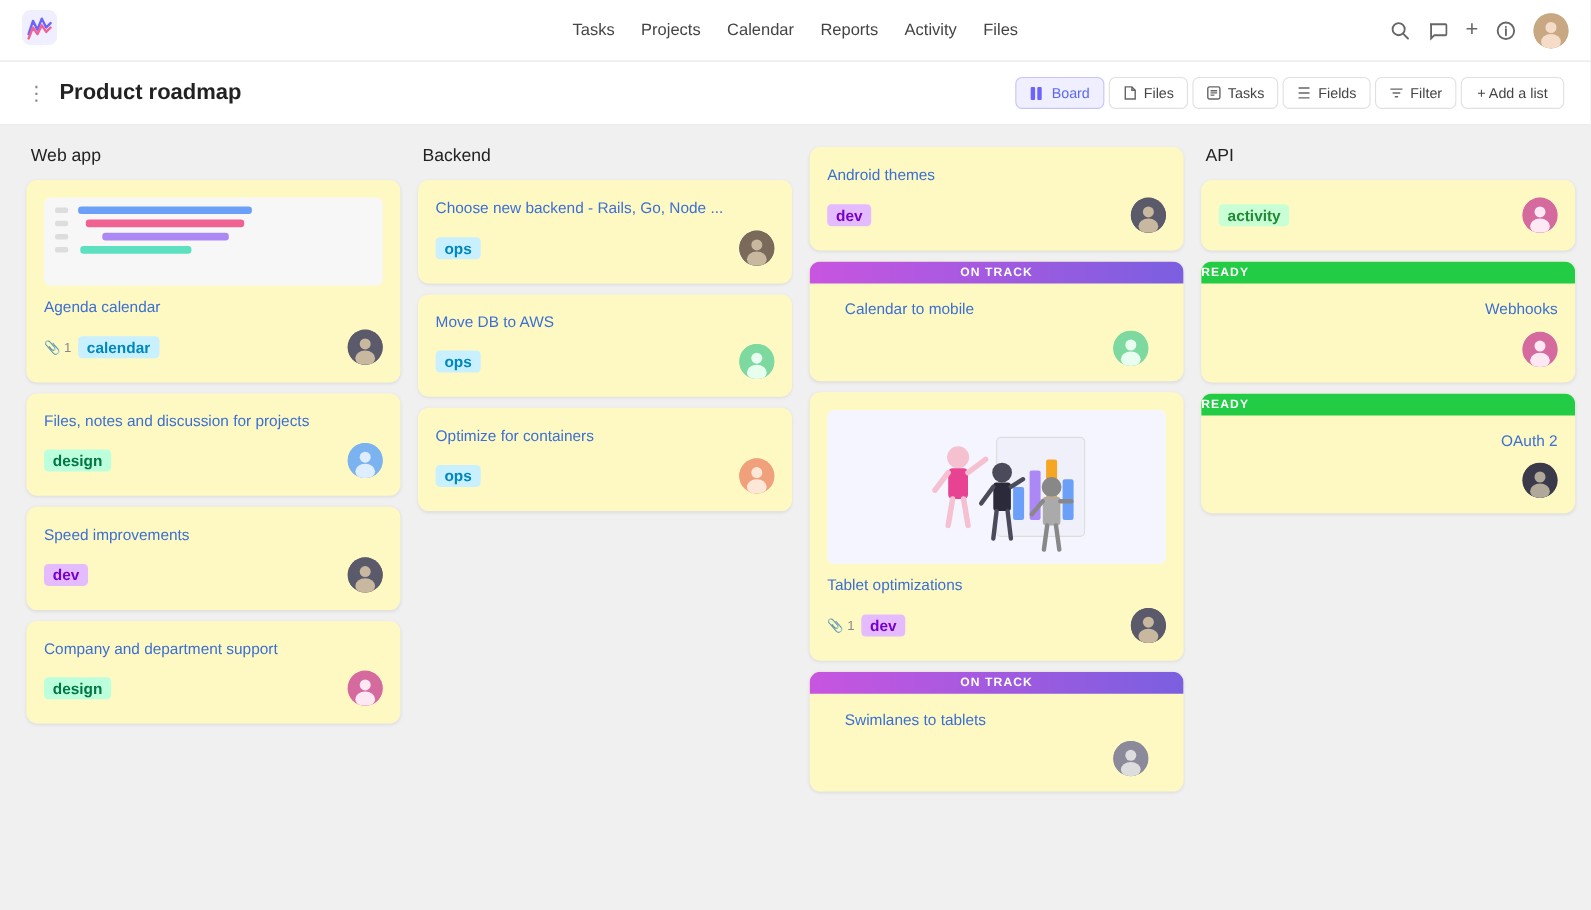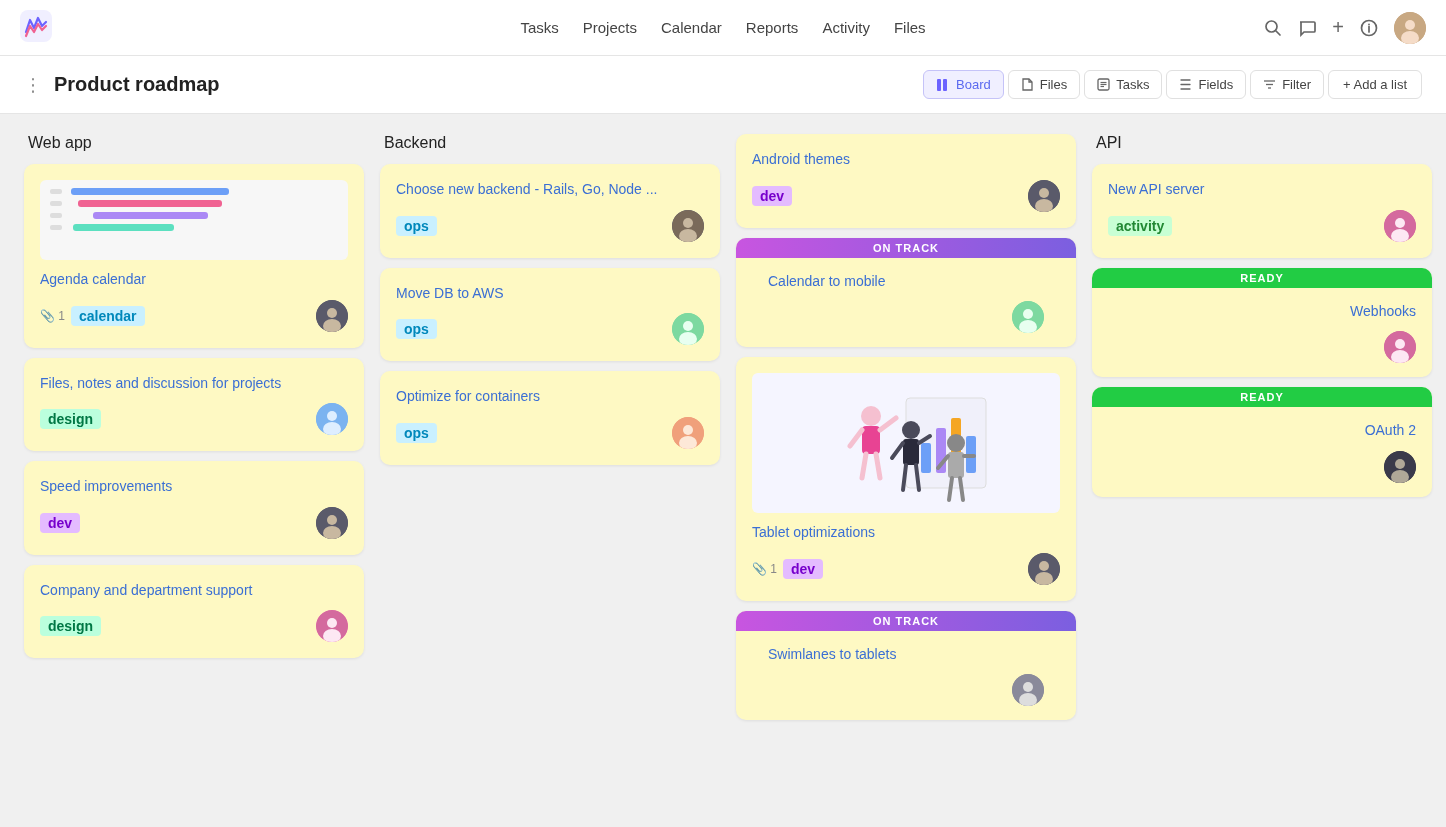--- a/index.html
+++ b/index.html
@@ -227,21 +227,20 @@
       color: #fff;
       border-radius: 4px 4px 0 0;
     }
 
     
     .ready-banner {
       background: #22cc44;
       color: #fff;
       font-size: 11px;
       font-weight: 700;
-      text-align: center;
       padding: 4px 0;
       letter-spacing: 1px;
       border-radius: 4px 4px 0 0;
     }
 
     
     .illus-container {
       height: 140px;
       background: #f5f5ff;
       border-radius: 6px;
@@ -602,21 +601,20 @@
         </div>
       </div>
     </div>
   </div>
 
   <div class="column">
     <div class="column-header">API</div>
     <div class="cards-list">
 
       <div class="card">
-        <div class="card-title">New API server</div>
         <div class="card-footer">
           <span class="tag tag-activity">activity</span>
           <div class="avatar-sm redpink">
             <svg width="32" height="32" viewBox="0 0 32 32">
                 <circle cx="16" cy="16" r="16" fill="#d46a9e"></circle>
                 <ellipse cx="16" cy="13" rx="5" ry="5" fill="#fde8f3"></ellipse>
                 <ellipse cx="16" cy="26" rx="9" ry="7" fill="#fde8f3"></ellipse>
               </svg>
           </div>
         </div>

